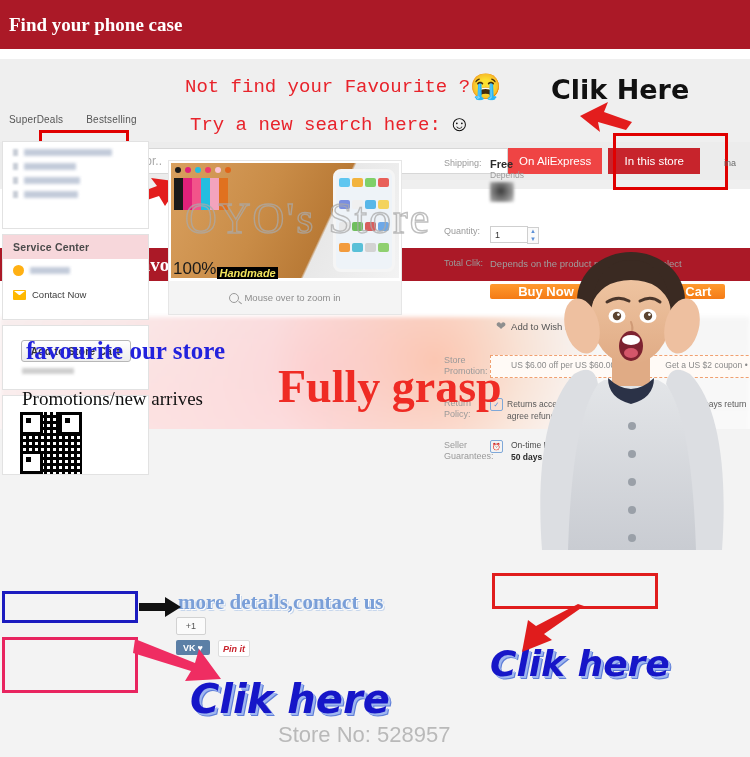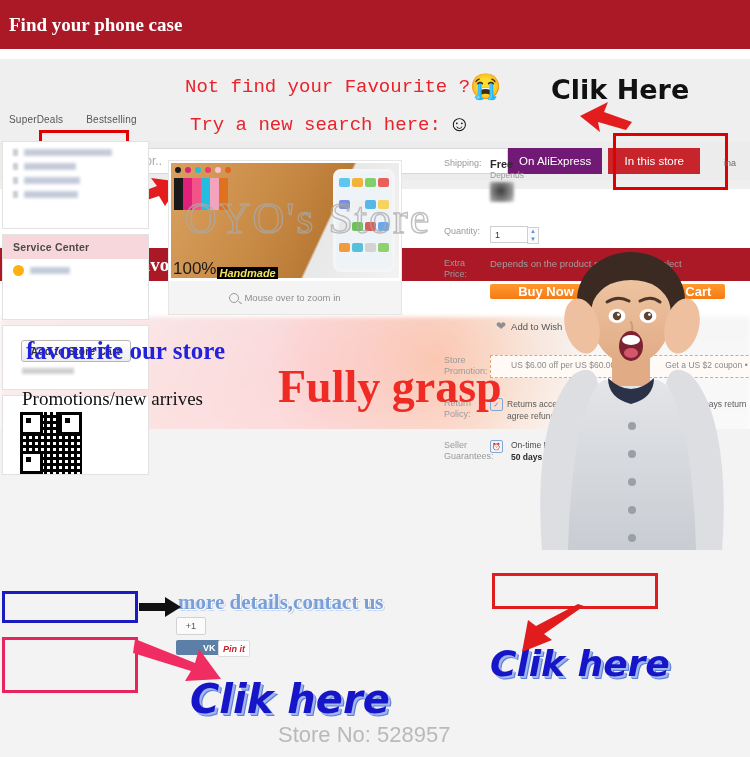--- a/index.html
+++ b/index.html
@@ -53,21 +53,21 @@
   }
   #search-input {
     width: 436px; background: #fff; border: 1px solid #d7d7d7;
     display: flex; align-items: center;
     padding-left: 7px; color: #aaa; font-size: 12px;
   }
   .sbtn {
     display: flex; align-items: center; justify-content: center;
     font-size: 11.5px; color: #fff; padding: 0 11px; min-width: 70px;
   }
-  #btn-aliexpress { background: #701a75; }
+  #btn-aliexpress { background: #ef4444; }
   #btn-instore    { background: #c7242c; margin-left: 6px; }
 
   
   .redbox { position: absolute; border: 3px solid #e00000; box-sizing: border-box; }
   #box-search { left: 39px; top: 130px; width: 90px; height: 48px; }
   #box-click  { left: 613px; top: 133px; width: 115px; height: 57px; }
 
   
   .anno-red {
     position: absolute; color: #e8232b; font-size: 19px;
@@ -217,21 +217,21 @@
   
   #gplus {
     position: absolute; left: 176px; top: 617px; width: 28px; height: 16px;
     border: 1px solid #d2d2d2; background: #fbfbfb; border-radius: 2px;
     display: flex; align-items: center; justify-content: center;
     font-size: 9px; color: #555;
   }
   #vk {
     position: absolute; left: 176px; top: 640px; width: 34px; height: 15px;
     background: #5b7fa6; border-radius: 2px; display:flex; align-items:center; justify-content:center;
-    gap:2px; color:#fff; font-size:9px; font-weight:bold;padding-left:20px;
+    gap:2px; color:#fff; font-size:9px; font-weight:bold;
   }
   #pinit {
     position: absolute; left: 218px; top: 640px; width: 30px; height: 15px;
     background: #fff; border: 1px solid #ddd; border-radius: 2px;
     display:flex; align-items:center; justify-content:center;
     color:#c8232c; font-size:9px; font-weight:bold; font-style: italic;
   }
 
   
   #detail {
@@ -413,20 +413,24 @@
       <div class="cat-bullet"></div>
       <div class="blur-line" style="width:54px"></div>
     </div>
   </div>
 
   <div class="side-card" id="side-svc">
     <div id="svc-head">Service Center</div>
     <div class="svc-row">
       <div class="ico-sun"></div>
       <div class="blur-line" style="width:40px"></div>
+    </div>
+    <div class="svc-row" style="padding-top:13px">
+      <div class="ico-mail"></div>
+      <div class="svc-label">Contact Now</div>
     </div>
   </div>
 
   <div class="side-card" id="side-store">
     <div id="btn-add-store">Add to Store Cart</div>
     <div id="store-sub"></div>
   </div>
 
   <div class="side-card" id="side-qr">
     <div id="qr">
@@ -509,21 +513,21 @@
       <div id="qty-box">
         <span>1</span>
         <span id="qty-spin">
           <span>▲</span>
           <span>▼</span>
         </span>
       </div>
     </div>
 
     <div class="det-row" id="r-tot">
-      <div class="det-label">Extra Price:</div>
+      <div class="det-label">Total Clik:</div>
       <div id="tot-val">Depends on the product properties you select</div>
     </div>
 
     <div id="btn-buy">Buy Now</div>
     <div id="btn-cart">
       <span class="cart-ico">🛒</span>
       <span>Add to Cart</span>
     </div>
 
     <div id="wish-row">

